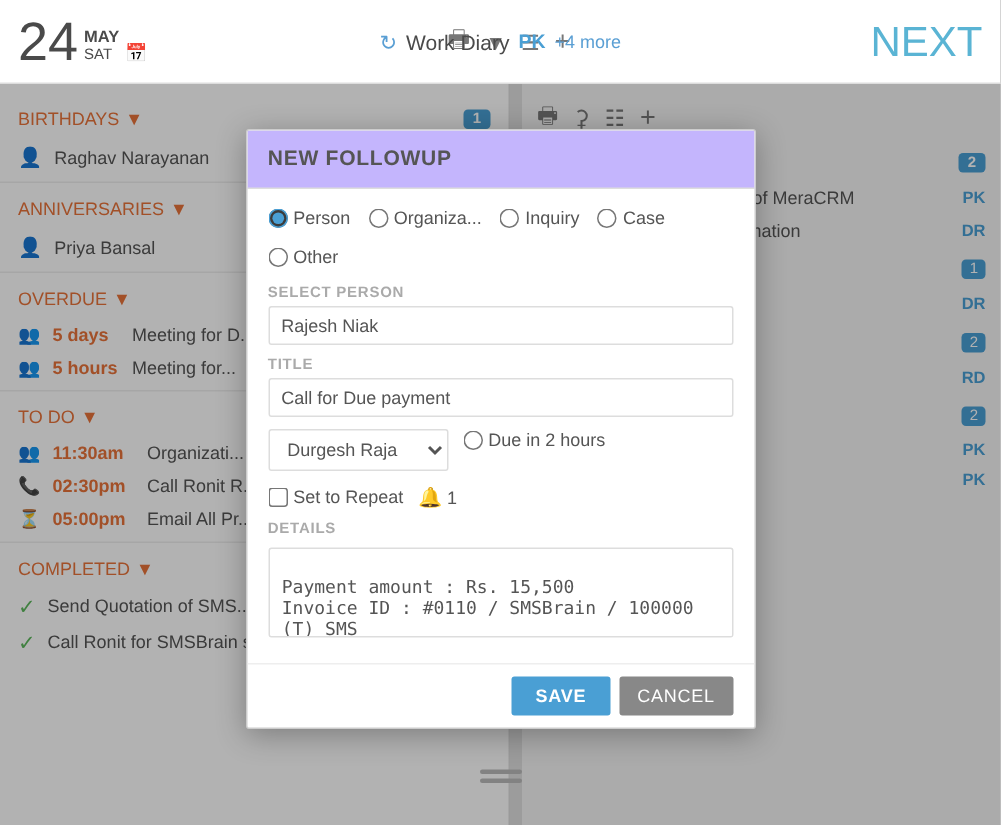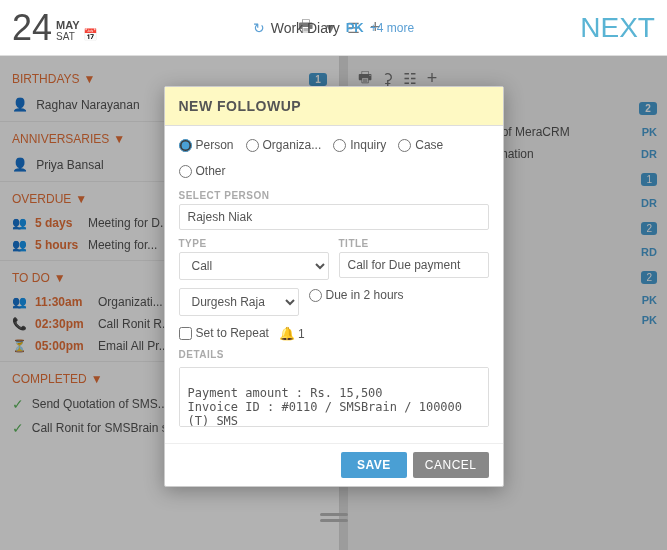--- a/index.html
+++ b/index.html
@@ -318,21 +318,21 @@
     .modal {
       background: #fff;
       border: 1px solid #ccc;
       border-radius: 2px;
       width: 340px;
       box-shadow: 0 4px 20px rgba(0,0,0,0.3);
       overflow: hidden;
     }
 
     .modal-header {
-      background: #fef9c3;
+      background: #c4b5fd;
       border-bottom: 1px solid #ddd;
       padding: 10px 14px;
     }
     .modal-title {
       font-size: 14px;
       font-weight: 700;
       color: #555;
       letter-spacing: 0.5px;
     }
 
@@ -719,28 +719,20 @@
           </label>
         </div>
 
         
         <div class="form-label">SELECT PERSON</div>
         <input class="form-input" type="text" value="Rajesh Niak" style="">
 
         
         <div class="form-row">
           <div class="form-col">
-            <div class="form-label">TYPE</div>
-            <select class="form-select">
-              <option>Call</option>
-              <option>Email</option>
-              <option>Meeting</option>
-            </select>
-          </div>
-          <div class="form-col">
             <div class="form-label">TITLE</div>
             <input class="form-input" type="text" value="Call for Due payment" style="">
           </div>
         </div>
 
         
         <div class="assigned-row">
           <select class="assigned-select">
             <option>Durgesh Raja</option>
           </select>

